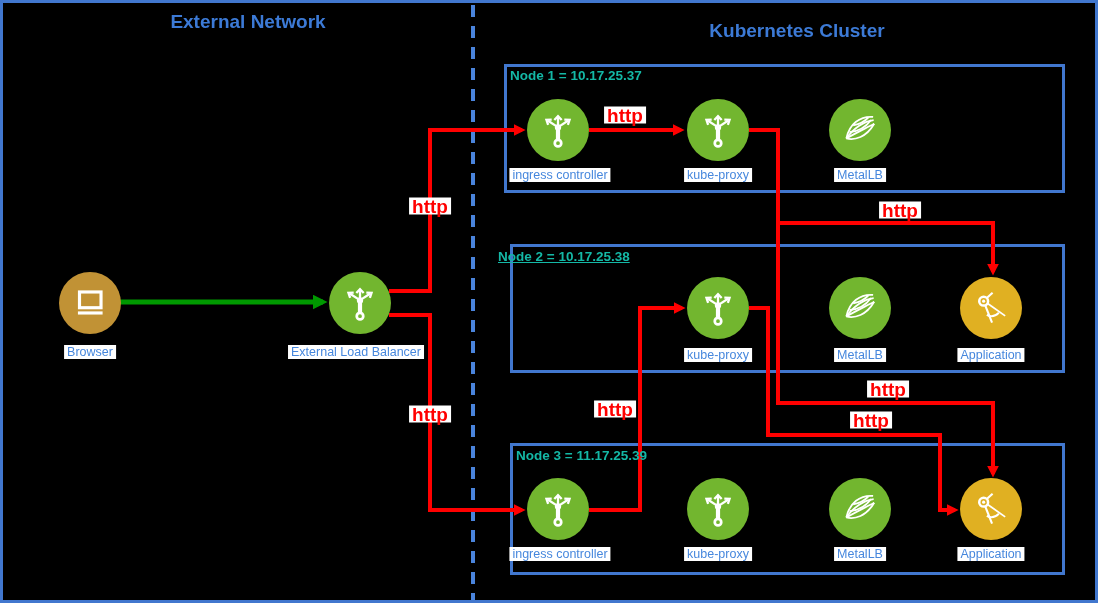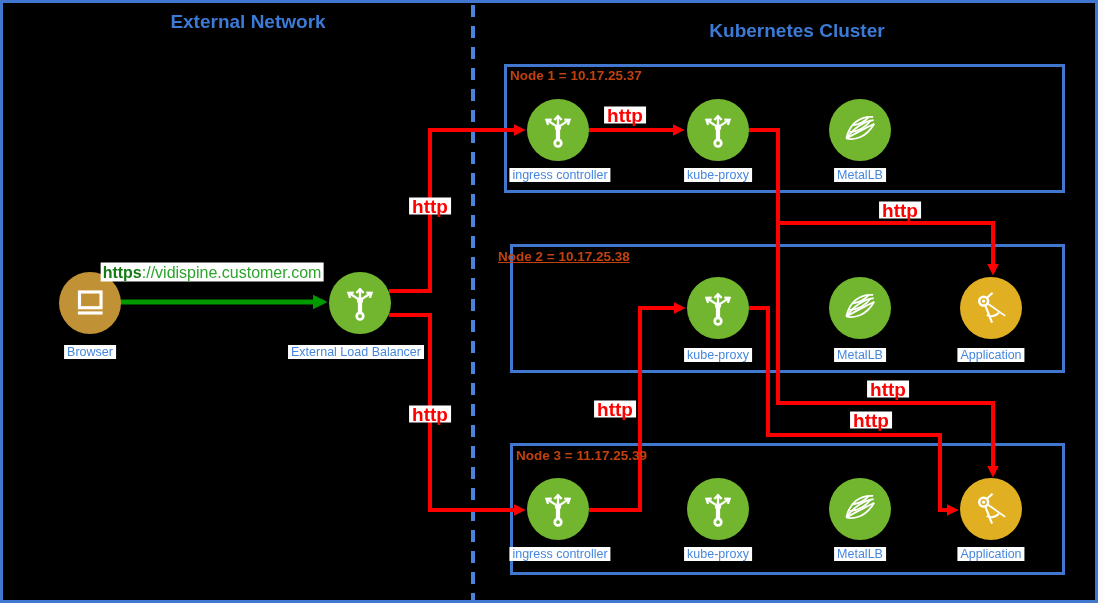--- a/index.html
+++ b/index.html
@@ -16,21 +16,21 @@
   .center-xy{transform:translate(-50%,-50%);}
   .section-title{
     color:#3C7AD6;font-weight:bold;font-size:19px;white-space:nowrap;
   }
   .node-box{
     box-sizing:border-box;
     border:3px solid #4177CE;
     background:transparent;
   }
   .node-title{
-    color:#c2410c;font-weight:bold;font-size:13.5px;white-space:nowrap;
+    color:#14b8a6;font-weight:bold;font-size:13.5px;white-space:nowrap;
   }
   .circle{
     width:62px;height:62px;border-radius:50%;
     display:flex;align-items:center;justify-content:center;
   }
   .circle.green{background:#72B62F;}
   .circle.gold{background:#C19235;}
   .circle.yellow{background:#E0B022;}
   .circle svg{width:42px;height:42px;display:block;}
   .icon-stroke{stroke:#fff;fill:none;}
@@ -131,23 +131,20 @@
   </div>
   <div class="abs circle-label center-xy" style="left:87px;top:349px;">Browser</div>
 
   <div class="abs circle green center-xy" style="left:357px;top:300px;">
     <svg>
         <use href="#icon-branch"></use>
       </svg>
   </div>
   <div class="abs circle-label center-xy" style="left:353px;top:349px;">External Load Balancer</div>
 
-  <div class="abs https-label center-xy" style="left:209px;top:269px;">
-    <span class="scheme">https</span><span class="rest">://vidispine.customer.com</span>
-  </div>
 
   <div class="abs circle green center-xy" style="left:555px;top:127px;">
     <svg>
         <use href="#icon-branch"></use>
       </svg>
   </div>
   <div class="abs circle-label center-xy" style="left:557px;top:172px;">ingress controller</div>
 
   <div class="abs circle green center-xy" style="left:715px;top:127px;">
     <svg>

